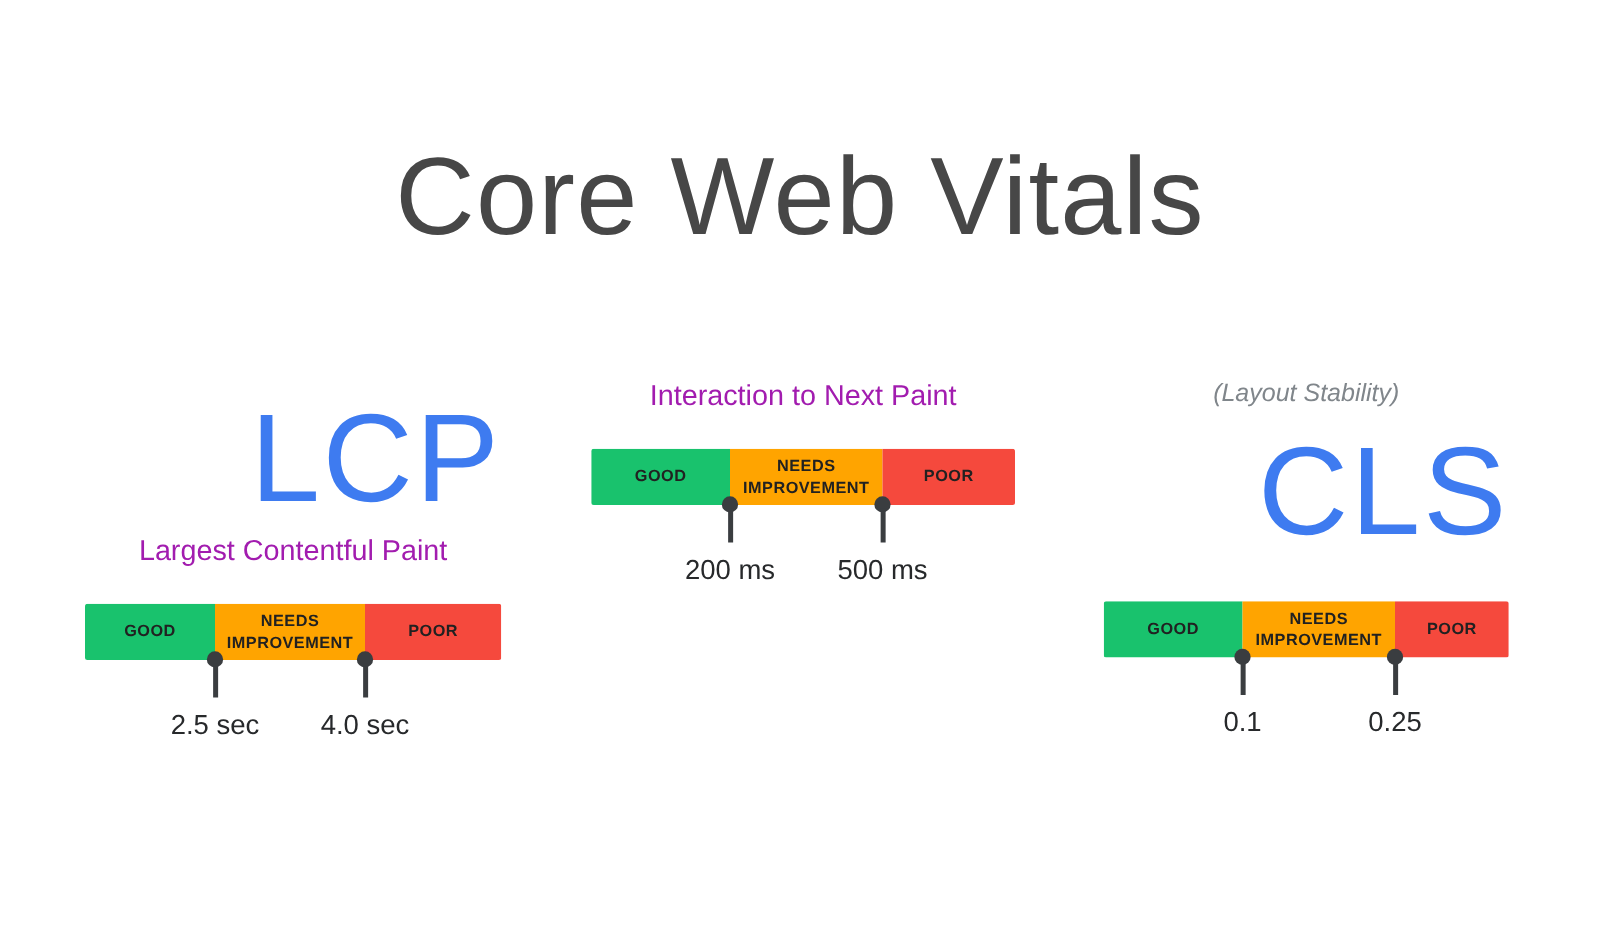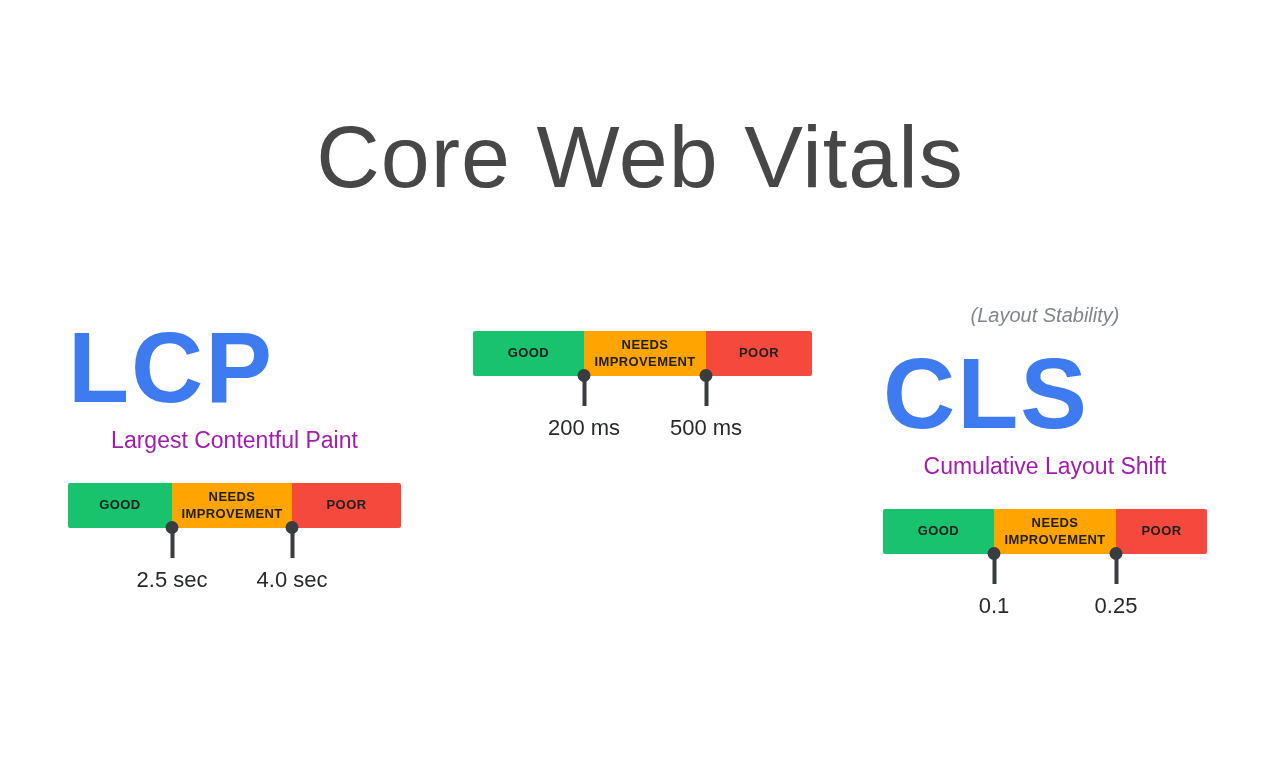--- a/index.html
+++ b/index.html
@@ -30,25 +30,25 @@
   .metric-col.cls { width: 324px; margin-right: 0;    --g: 111px; --o: 122px; --r: 91px;  }
   .metric-caption {
     text-align: center;
     font-style: italic;
     font-size: 20px;
     line-height: 26px;
     color: #80868b;
     font-weight: 400;
   }
   .metric-acronym {
-    text-align: left;
+    text-align: right;
     font-size: 100px;
     line-height: 118px;
     margin-top: 6px;
-    font-weight: 700;
+    font-weight: 400;
     color: var(--accent, #3e7bf0);
     letter-spacing: 2px;
   }
   .metric-fullname {
     text-align: center;
     font-size: 23px;
     line-height: 28px;
     color: #a21caf;
     font-weight: 400;
   }
@@ -130,20 +130,21 @@
       <div class="marker m2">
           <div class="dot"></div>
           <div class="stem"></div>
         </div>
       <div class="tlabel t1">2.5 sec</div>
       <div class="tlabel t2">4.0 sec</div>
     </div>
   </div>
 
   <div class="metric-col inp">
+    <div class="metric-fullname">Interaction to Next Paint</div>
     <div class="scale">
       <div class="bar">
         <div class="seg good">GOOD</div>
         <div class="seg needs">NEEDS IMPROVEMENT</div>
         <div class="seg poor">POOR</div>
       </div>
       <div class="marker m1">
           <div class="dot"></div>
           <div class="stem"></div>
         </div>
@@ -152,21 +153,20 @@
           <div class="stem"></div>
         </div>
       <div class="tlabel t1">200 ms</div>
       <div class="tlabel t2">500 ms</div>
     </div>
   </div>
 
   <div class="metric-col cls">
     <div class="metric-caption">(Layout Stability)</div>
     <div class="metric-acronym">CLS</div>
-    <div class="metric-fullname">Cumulative Layout Shift</div>
     <div class="scale">
       <div class="bar">
         <div class="seg good">GOOD</div>
         <div class="seg needs">NEEDS IMPROVEMENT</div>
         <div class="seg poor">POOR</div>
       </div>
       <div class="marker m1">
           <div class="dot"></div>
           <div class="stem"></div>
         </div>

